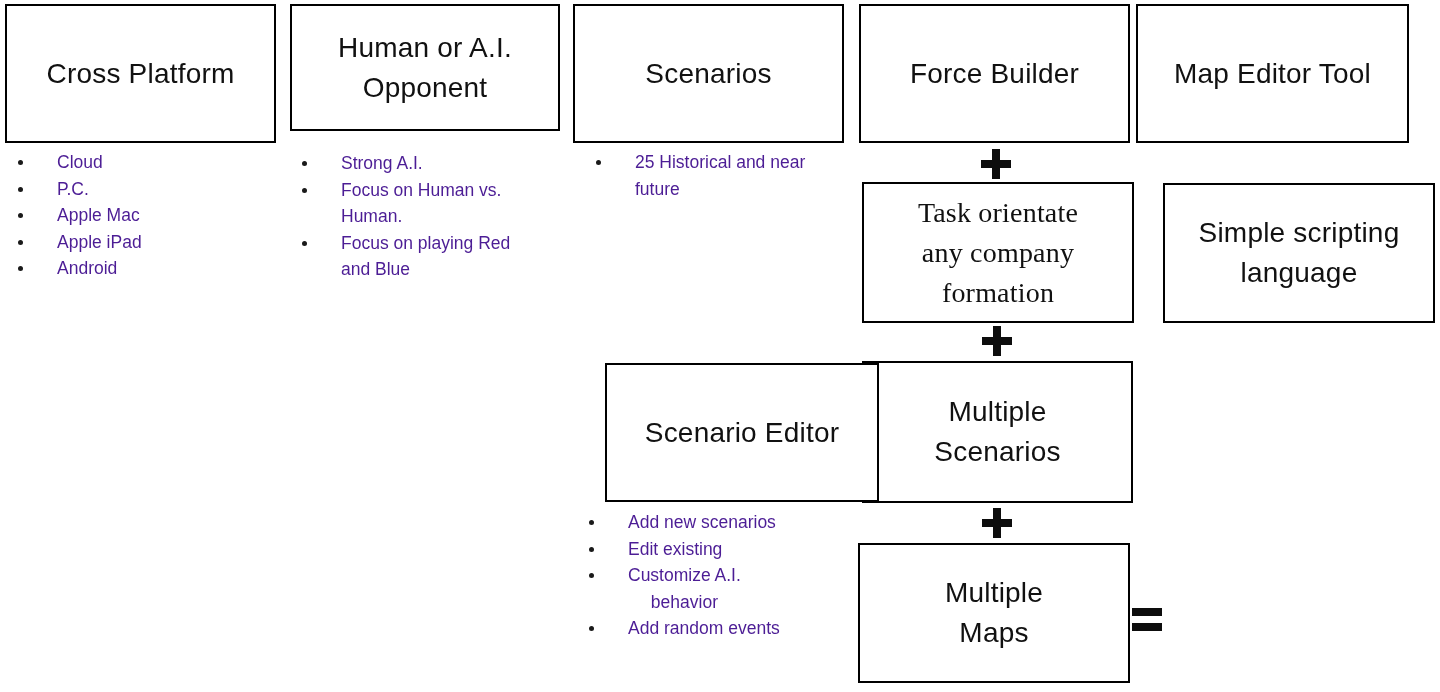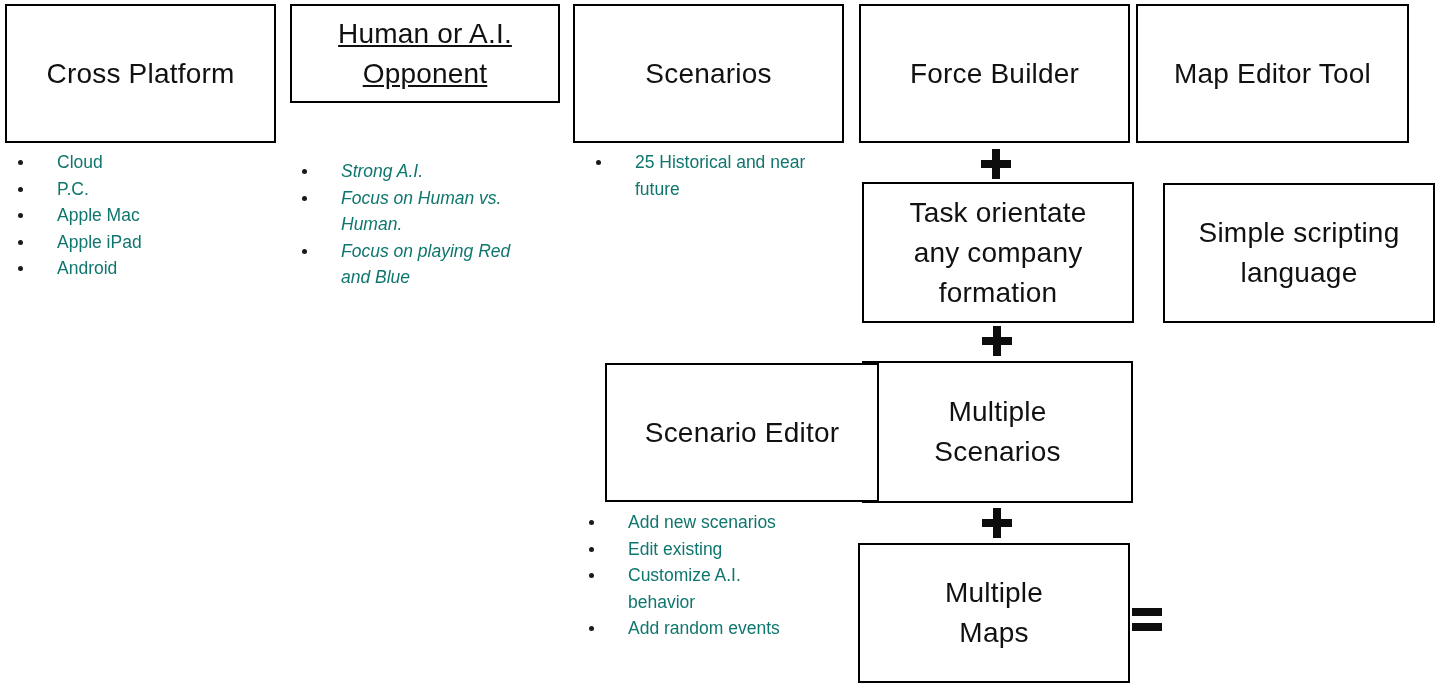--- a/index.html
+++ b/index.html
@@ -48,21 +48,21 @@
     width: 5px;
     height: 5px;
     border-radius: 50%;
     background: #1a1a1a;
     margin-top: 11px;
   }
   .txt {
     margin-left: 34px;
     font-size: 17.5px;
     line-height: 26.5px;
-    color: #0f766e;
+    color: #4c1d95;
     white-space: pre-line;
   }
   .plus {
     position: absolute;
     width: 30px;
     height: 30px;
   }
   .plus::before {
     content: "";
     position: absolute;
@@ -98,21 +98,21 @@
   }
 </style>
 </head>
 <body>
 
 <div class="canvas">
 
   <div class="box" style="left:5px; top:4px; width:271px; height:139px;">
     <span class="box-title">Cross Platform</span>
   </div>
-  <div class="box" style="left:290px; top:4px; width:270px; height:99px;text-decoration:underline;">
+  <div class="box" style="left:290px; top:4px; width:270px; height:127px;">
     <span class="box-title">Human or A.I.
 Opponent</span>
   </div>
   <div class="box" style="left:573px; top:4px; width:271px; height:139px;">
     <span class="box-title">Scenarios</span>
   </div>
   <div class="box" style="left:859px; top:4px; width:271px; height:139px;">
     <span class="box-title">Force Builder</span>
   </div>
   <div class="box" style="left:1136px; top:4px; width:273px; height:139px;">
@@ -135,21 +135,21 @@
     <li>
         <span class="dot"></span>
         <span class="txt">Apple iPad</span>
       </li>
     <li>
         <span class="dot"></span>
         <span class="txt">Android</span>
       </li>
   </ul>
 
-  <ul class="blist" style="left:302px; top:158px; width:252px;font-style:italic;">
+  <ul class="blist" style="left:302px; top:150px; width:252px;">
     <li>
         <span class="dot"></span>
         <span class="txt">Strong A.I.</span>
       </li>
     <li>
         <span class="dot"></span>
         <span class="txt">Focus on Human vs.
 Human.</span>
       </li>
     <li>
@@ -162,21 +162,21 @@
   <ul class="blist" style="left:596px; top:149px; width:252px;">
     <li>
         <span class="dot"></span>
         <span class="txt">25 Historical and near
 future</span>
       </li>
   </ul>
 
   <div class="plus" style="left:981px; top:149px;" aria-label="+"></div>
 
-  <div class="box" style="left:862px; top:182px; width:272px; height:141px;">
+  <div class="box" style="left:862px; top:182px; width:272px; height:141px;font-family:Liberation Serif, serif;">
     <span class="box-title">Task orientate
 any company
 formation</span>
   </div>
 
   <div class="plus" style="left:982px; top:326px;" aria-label="+"></div>
 
   <div class="box" style="left:862px; top:361px; width:271px; height:142px;">
     <span class="box-title">Multiple
 Scenarios</span>
@@ -194,21 +194,21 @@
 
   <div class="box" style="left:1163px; top:183px; width:272px; height:140px;">
     <span class="box-title">Simple scripting
 language</span>
   </div>
 
   <div class="box" style="left:605px; top:363px; width:274px; height:139px;">
     <span class="box-title">Scenario Editor</span>
   </div>
 
-  <ul class="blist" style="left:589px; top:509px; width:252px;">
+  <ul class="blist" style="left:589px; top:509px; width:252px;text-align:center;">
     <li>
         <span class="dot"></span>
         <span class="txt">Add new scenarios</span>
       </li>
     <li>
         <span class="dot"></span>
         <span class="txt">Edit existing</span>
       </li>
     <li>
         <span class="dot"></span>

